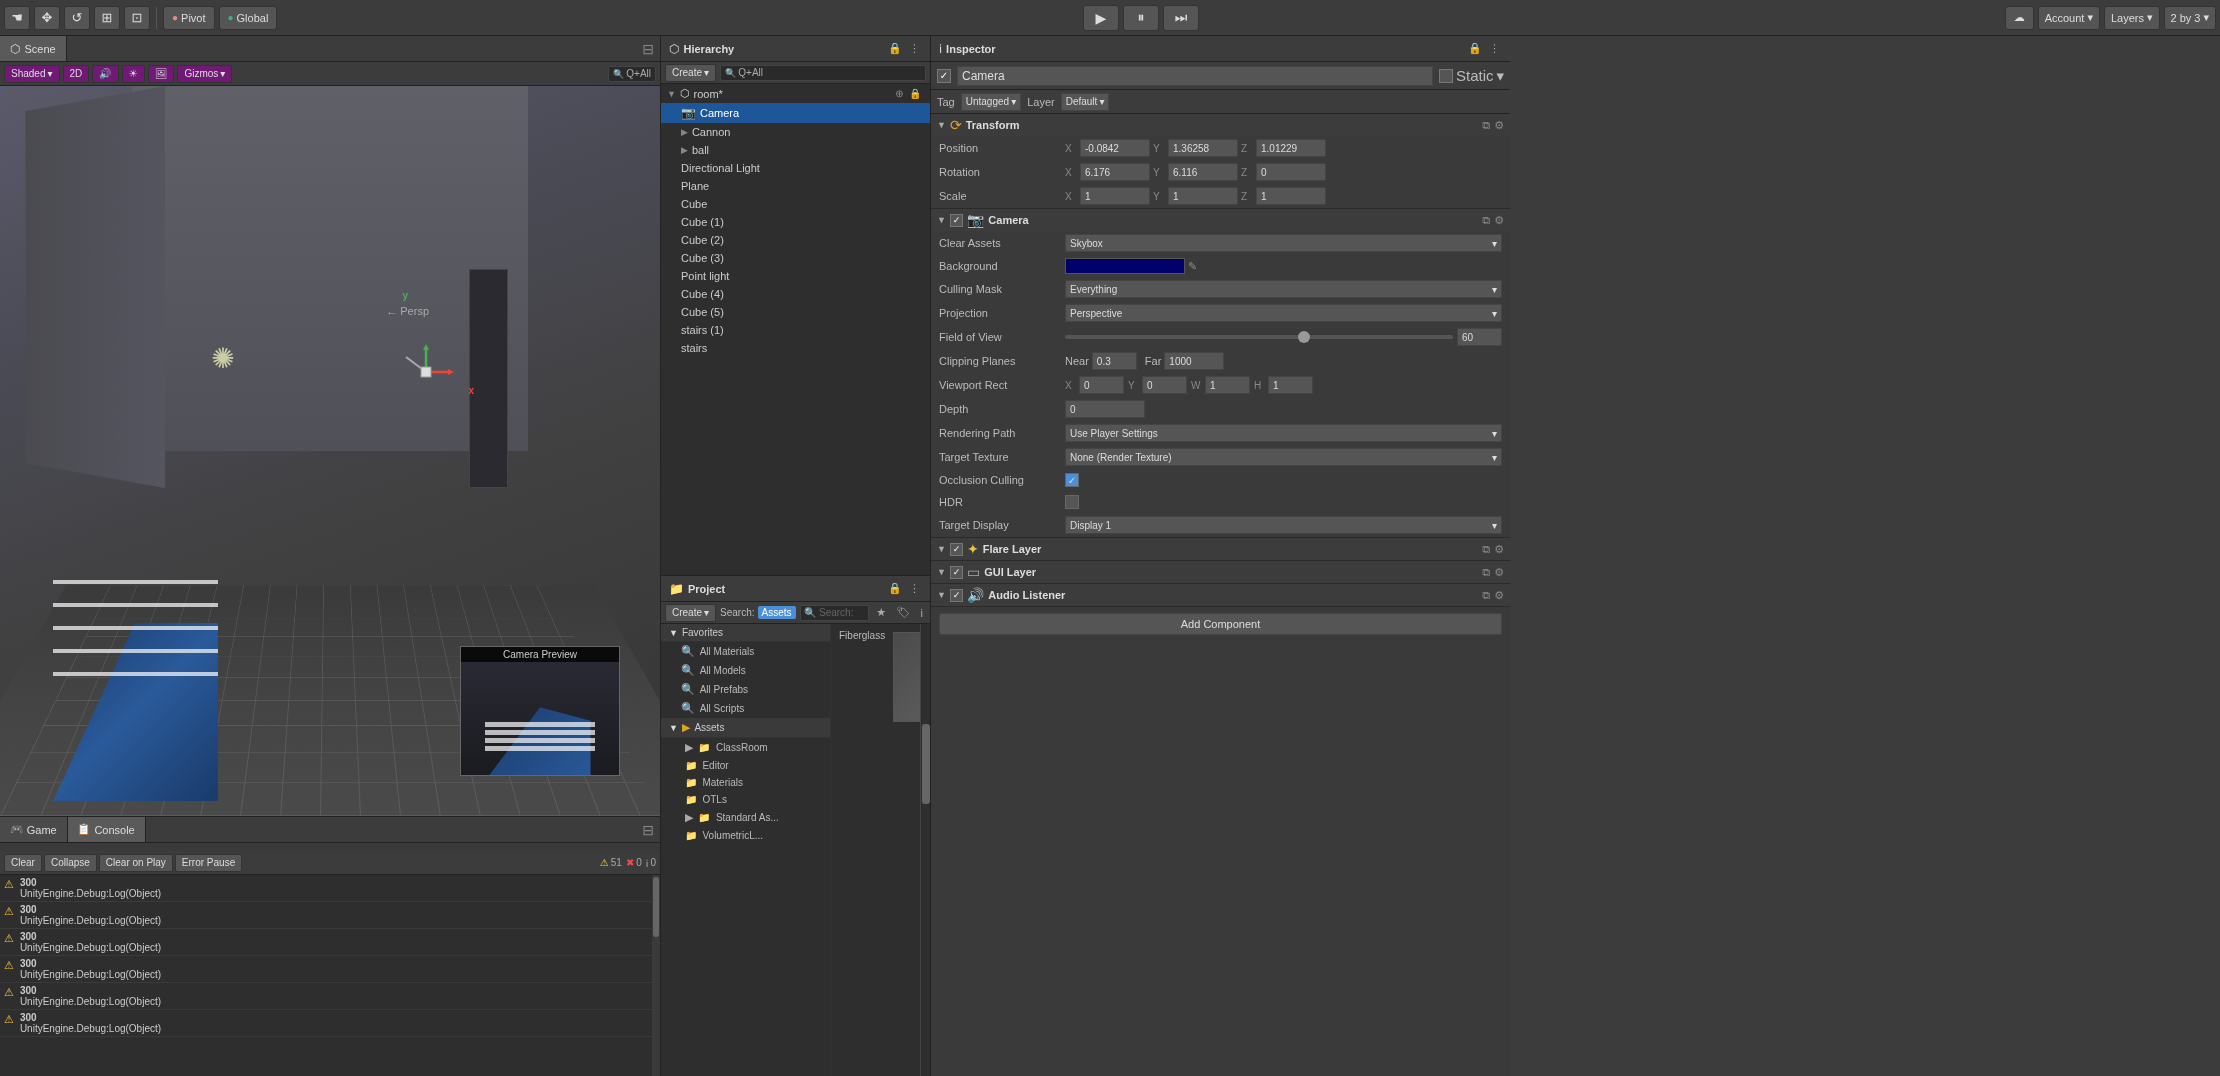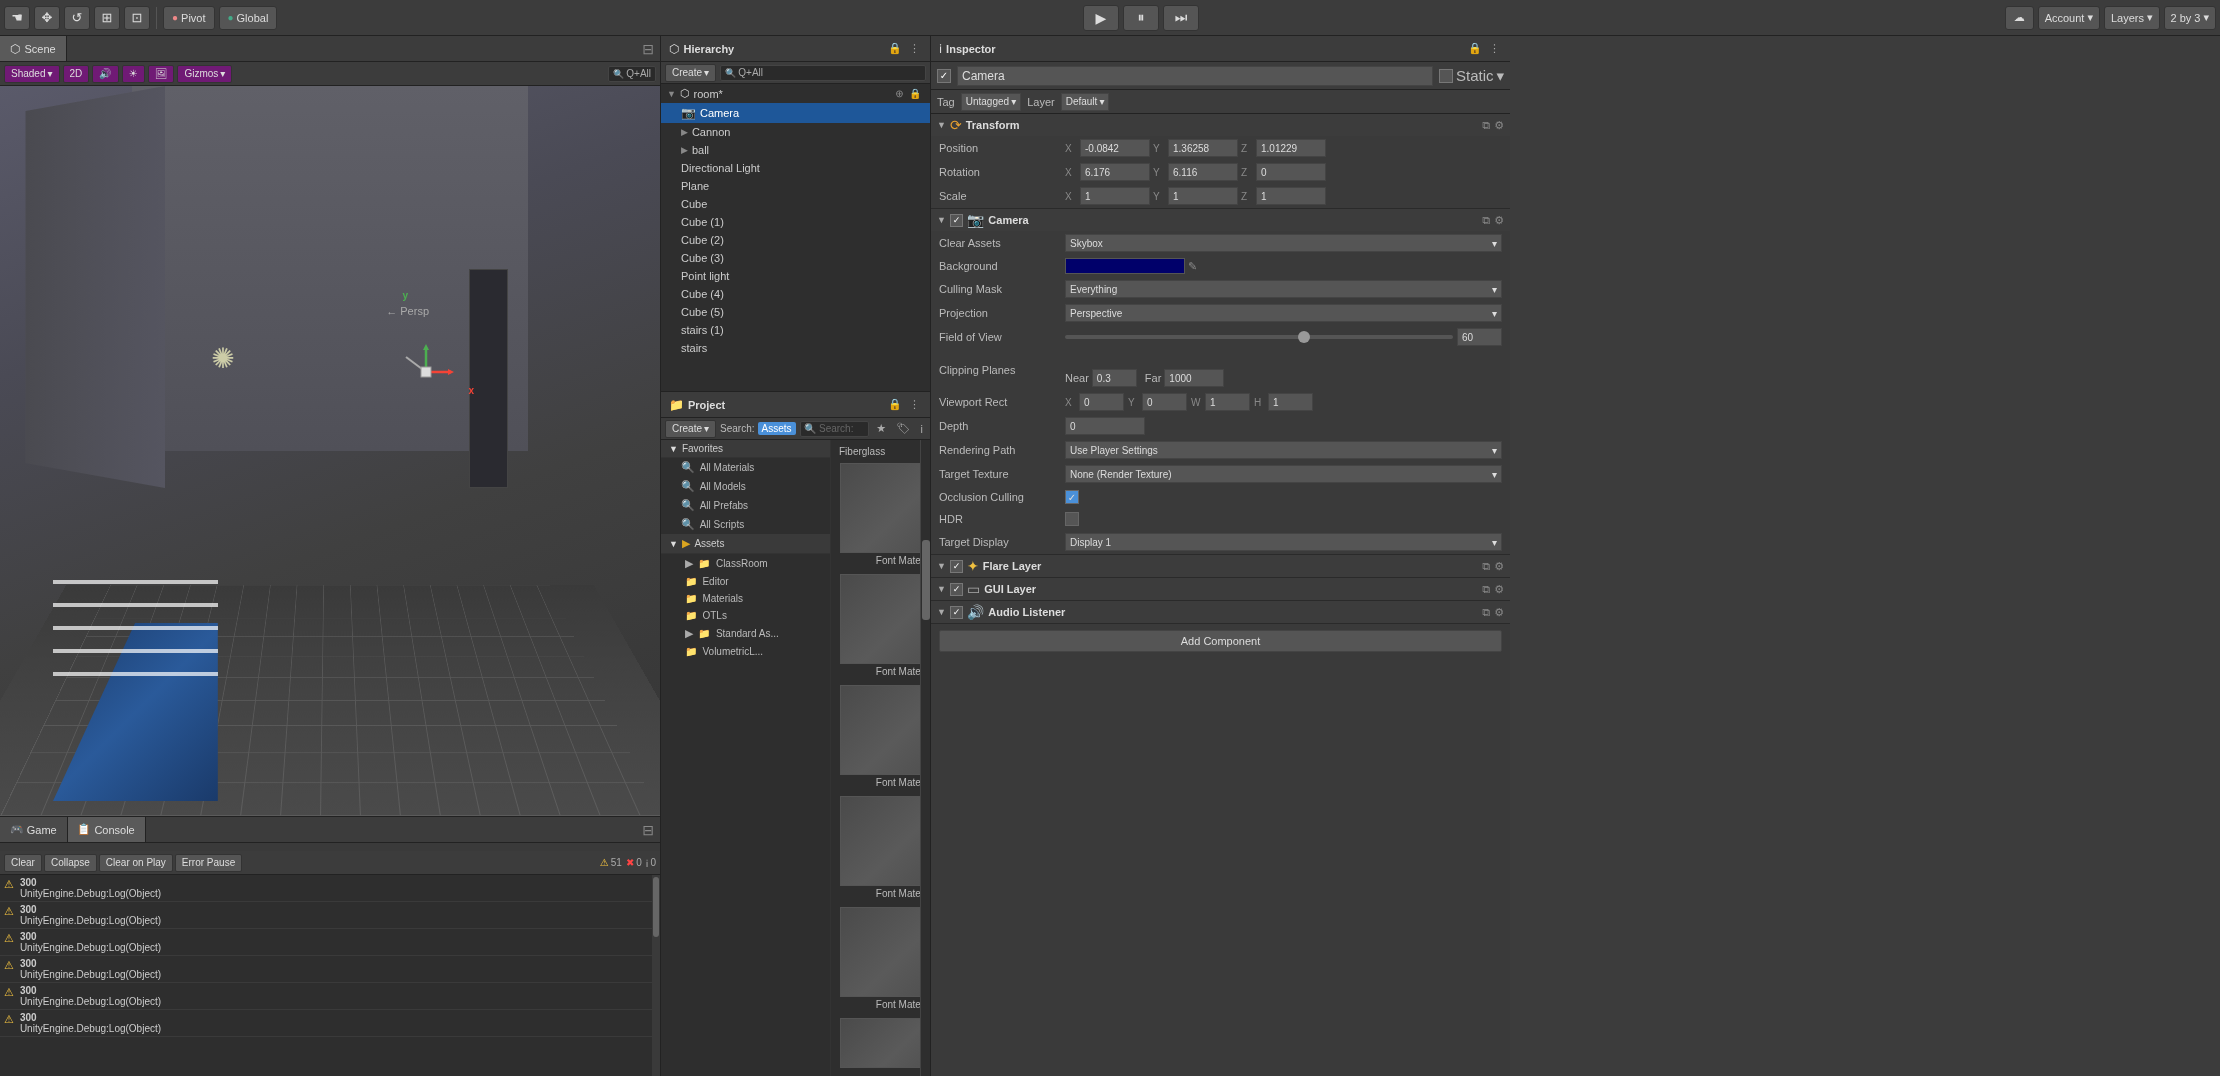--- a/index.html
+++ b/index.html
@@ -803,21 +803,20 @@
       padding: 1px 4px;
       font-size: 10px;
       width: 45px;
       height: 18px;
     }
     .near-far-row {
       display: flex;
       align-items: flex-start;
       flex: 1;
       gap: 8px;
-      margin-top: 17px;
     }
     .near-far-item {
       display: flex;
       align-items: center;
       gap: 3px;
     }
     .viewport-rect-row {
       display: flex;
       align-items: center;
       flex: 1;
@@ -874,21 +873,21 @@
     #project-main-content {
       flex: 1;
       display: flex;
       overflow: hidden;
     }
     #asset-area {
       flex: 1;
       overflow-y: auto;
       padding: 4px;
       display: flex;
-      flex-direction: column;
+      flex-direction: row;
     }
 
     
     .scroll-bar-v {
       width: 10px;
       background: #2e2e2e;
       border-left: 1px solid #444;
       flex-shrink: 0;
     }
     .scroll-bar-thumb {
@@ -1025,20 +1024,31 @@
 
               <line x1="30" y1="30" x2="55" y2="30" stroke="#f44336" stroke-width="2.5"></line>
               <polygon points="58,30 52,27 52,33" fill="#f44336"></polygon>
 
               <line x1="30" y1="30" x2="10" y2="15" stroke="#aaa" stroke-width="2"></line>
 
               <rect x="25" y="25" width="10" height="10" fill="#ddd" stroke="#999" stroke-width="1"></rect>
             </svg>
           </div>
 
+          <div class="camera-preview">
+            <div class="camera-preview-title">Camera Preview</div>
+            <div class="camera-preview-content">
+
+              <div class="preview-ramp"></div>
+              <div class="preview-stripe" style="bottom:48px;"></div>
+              <div class="preview-stripe" style="bottom:40px;"></div>
+              <div class="preview-stripe" style="bottom:32px;"></div>
+              <div class="preview-stripe" style="bottom:24px;"></div>
+            </div>
+          </div>
         </div>
       </div>
     </div>
 
     <div id="bottom-panel">
       <div id="bottom-tabs">
         <div class="bottom-tab">
           <span>🎮</span>
           <span>Game</span>
         </div>

